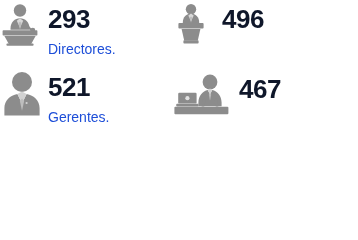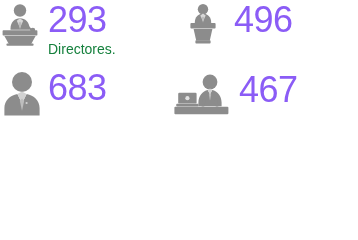--- a/index.html
+++ b/index.html
@@ -22,51 +22,51 @@
   }
 
   .stat-block {
     position: absolute;
     display: flex;
     align-items: flex-start;
   }
 
   
   .stat-directores      { left: 0px;   top: 2px;  }
-  .stat-subdirectores   { left: 180px; top: 2px;  }
+  .stat-subdirectores   { left: 168px; top: 2px;  }
   .stat-gerentes        { left: 0px;   top: 70px; }
   .stat-administrativos { left: 172px; top: 72px; justify-content: center; }
 
   .stat-icon {
     flex: 0 0 auto;
     display: block;
   }
   .icon-directores      { width: 46px; height: 44px; margin-right: 2px; margin-top: 1px; }
   .icon-subdirectores   { width: 46px; height: 44px; margin-right: 8px; margin-top: 0px; }
   .icon-gerentes        { width: 46px; height: 46px; margin-right: 2px; margin-top: 0px; }
   .icon-administrativos { width: 62px; height: 46px; margin-right: 4px; margin-top: 1px; }
 
   .stat-text {
     display: flex;
     flex-direction: column;
     align-items: flex-start;
     padding-top: 0px;
   }
 
   .stat-number {
-    color: #8b5cf6;
-    font-size: 36px;
+    color: #0f172a;
+    font-size: 26px;
     line-height: 35px;
-    font-weight: normal;
+    font-weight: bold;
     letter-spacing: -0.5px;
     white-space: nowrap;
   }
 
   .stat-label {
-    color: #15803d;
+    color: #1d4ed8;
     font-size: 14px;
     line-height: 17px;
     margin-top: 4px;
     white-space: pre-line;
   }
 
   .stat-administrativos .stat-number { margin-left: 1px; }
 </style>
 </head>
 <body>
@@ -140,21 +140,22 @@
 
           <path d="M17.4 24l4.6 9.4 4.6-9.4-4.6-2.6z" fill="#d2d2d2"></path>
 
           <path d="M22 28.4l2.2 2.4-2.2 10-2.2-10z" fill="#bdbdbd"></path>
 
           <circle cx="26.6" cy="33" r="1.1" fill="#d2d2d2"></circle>
         </g>
       </svg>
     </span>
     <span class="stat-text">
-      <span class="stat-number">683</span>
+      <span class="stat-number">521</span>
+      <span class="stat-label">Gerentes.</span>
     </span>
   </div>
 
   <div class="stat-block stat-administrativos">
     <span class="stat-icon icon-administrativos">
       <svg viewBox="0 0 62 46" width="62" height="46" xmlns="http://www.w3.org/2000/svg">
         <g fill="#8c8c8c">
 
           <circle cx="38" cy="9" r="7.4"></circle>
 

